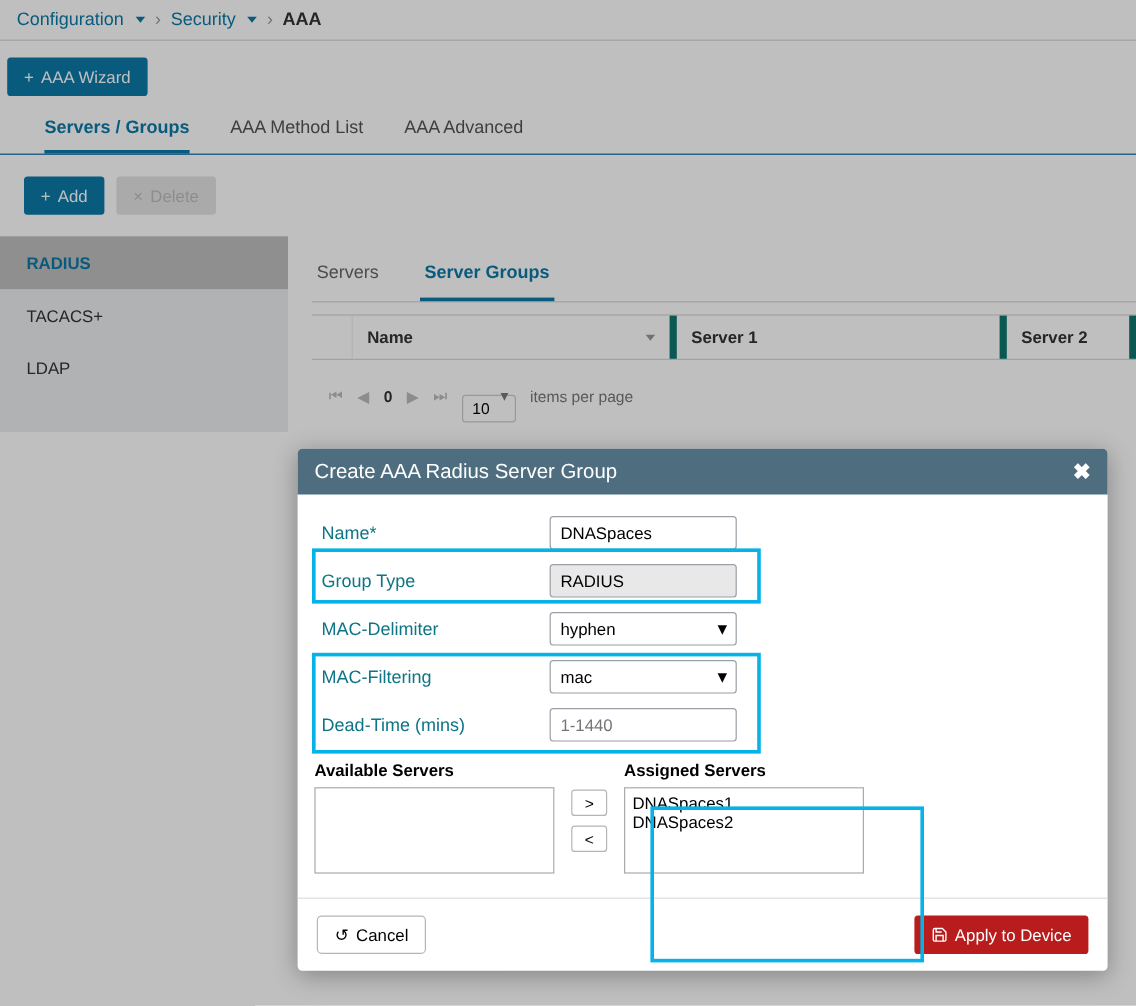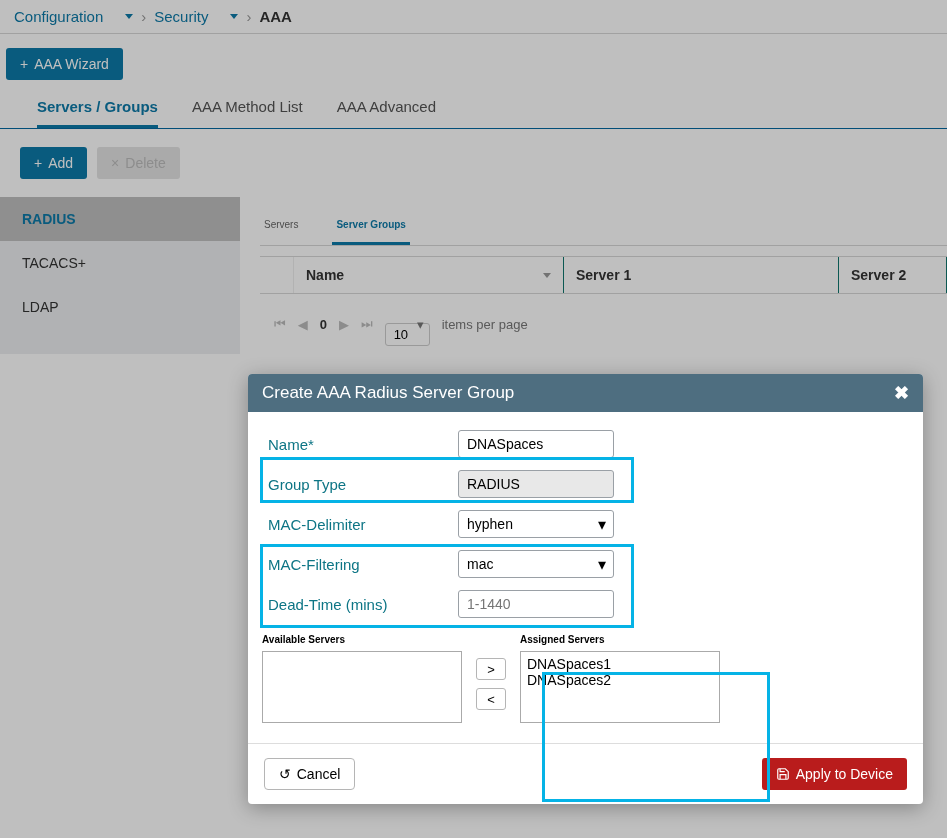--- a/index.html
+++ b/index.html
@@ -1,21 +1,21 @@
 <!DOCTYPE html>
 <html><head>
 <meta charset="utf-8">
 <style>
 * { box-sizing: border-box; margin: 0; padding: 0; font-family: Arial, Helvetica, sans-serif; }
 body { width: 947px; height: 838px; background: #fff; position: relative; overflow: hidden; }
 
 .overlay { position: absolute; inset: 0; background: rgba(0,0,0,0.25); z-index: 10; }
 
 .breadcrumb { display: flex; align-items: center; padding: 8px 14px; border-bottom: 1px solid #d7d7d7; font-size: 15px; }
-.breadcrumb .crumb { color: #0d7aa8; display: inline-flex; align-items: center; gap: 20px; }
+.breadcrumb .crumb { color: #0d7aa8; display: inline-flex; align-items: center; gap: 8px; }
 .breadcrumb .sep { color: #999; margin: 0 8px; }
 .breadcrumb .current { color: #333; font-weight: 700; }
 .caret { width: 0; height: 0; border-left: 4px solid transparent; border-right: 4px solid transparent; border-top: 5px solid #0d7aa8; margin-left: 2px; }
 
 .topbar { padding: 14px 6px 0; }
 .btn-primary { background: #0d7aa8; color: #fff; border: none; padding: 8px 14px; font-size: 14px; border-radius: 3px; cursor: pointer; display: inline-flex; align-items: center; gap: 6px; }
 .btn-primary.grey { background: #b91c1c; }
 .btn-disabled { background: #e3e3e3; color: #bcbcbc; border: none; padding: 8px 14px; font-size: 14px; border-radius: 3px; display: inline-flex; align-items: center; gap: 6px; }
 
 .main-tabs { display: flex; gap: 34px; padding: 18px 37px 0; border-bottom: 1px solid #0369a1; }
@@ -24,26 +24,26 @@
 
 .actions { padding: 18px 20px; display: flex; gap: 10px; }
 
 .columns { display: flex; }
 .sidebar { width: 240px; background: #eceef0; }
 .sidebar .item { padding: 14px 22px; font-size: 14px; color: #333; cursor: pointer; font-weight: 400; }
 .sidebar .item.active { background: #bfbfbf; color: #0d7aa8; font-weight: 700; }
 
 .content { flex: 1; padding: 10px 0 0 20px; }
 .sub-tabs { display: flex; gap: 30px; border-bottom: 1px solid #d7d7d7; }
-.sub-tabs .stab { padding: 12px 4px; font-size: 10px; color: #666; cursor: pointer; }
+.sub-tabs .stab { padding: 12px 4px; font-size: 15px; color: #666; cursor: pointer; }
 .sub-tabs .stab.active { color: #0d7aa8; font-weight: 600; border-bottom: 3px solid #0d7aa8; }
 
 .table-wrap { margin-top: 10px; }
 .thead { display: flex; background: #fff; border-top: 1px solid #d7d7d7; border-bottom: 1px solid #d7d7d7; }
-.thead .cell { padding: 10px 12px; font-size: 14px; color: #333; font-weight: 600; display: flex; align-items: center; justify-content: space-between; border-right: 1px solid #0f766e; }
+.thead .cell { padding: 10px 12px; font-size: 14px; color: #333; font-weight: 600; display: flex; align-items: center; justify-content: space-between; border-right: 6px solid #0f766e; }
 .thead .cell.first { width: 34px; border-right: 1px solid #eee; }
 .thead .cell.name { width: 270px; }
 .thead .cell.s1 { width: 275px; }
 .thead .cell.s2 { flex: 1; }
 .chev { width: 0; height: 0; border-left: 4px solid transparent; border-right: 4px solid transparent; border-top: 5px solid #999; }
 
 .pager { display: flex; align-items: center; gap: 12px; padding: 8px 14px; font-size: 13px; color: #777; }
 .pager .pbtn { color: #bbb; cursor: default; }
 .pager .bold { color: #333; font-weight: 700; }
 .pager select { border: 1px solid #ccc; padding: 3px 20px 3px 8px; font-size: 13px; border-radius: 3px; appearance: none; background: #fff; margin-top: 21px; }
@@ -63,21 +63,21 @@
 .form-row .sel { position:relative; width: 156px; }
 .form-row select { width: 100%; border: 1px solid #9aa0a6; padding: 5px 8px; font-size: 14px; border-radius: 3px; appearance: none; background: #fff; }
 .form-row .sel .ar { position:absolute; right:8px; top:50%; transform: translateY(-50%); pointer-events:none; }
 .hl-name { position: absolute; border: 3px solid #05b3e6; pointer-events: none; }
 .hl1 { left: 12px; top: 45px; width: 374px; height: 46px; }
 .hl2 { left: 12px; top: 132px; width: 374px; height: 84px; }
 .hl3 { left: 294px; top: 260px; width: 228px; height: 130px; }
 
 .lists { display: flex; gap: 14px; margin-top: 10px; }
 .list-col { width: 200px; }
-.list-col h4 { font-size: 10px; font-weight: 700; margin-bottom: 6px; }
+.list-col h4 { font-size: 14px; font-weight: 700; margin-bottom: 6px; }
 .list-box { border: 1px solid #aaa; height: 72px; width: 200px; padding: 4px 6px; font-size: 14px; overflow: auto; }
 .move-btns { display: flex; flex-direction: column; gap: 8px; justify-content: flex-start; padding-top: 24px; }
 .move-btns button { width: 30px; height: 22px; border: 1px solid #b5b5b5; background: #fff; border-radius: 3px; cursor: pointer; font-size: 13px; }
 
 .modal-footer { border-top: 1px solid #ddd; padding: 14px 16px; display: flex; justify-content: space-between; }
 .btn-cancel { background: #fff; border: 1px solid #b5b5b5; padding: 7px 14px; border-radius: 4px; font-size: 14px; display: inline-flex; gap: 6px; align-items: center; cursor: pointer; }
 .close-x { font-weight: 700; cursor: pointer; font-size: 18px; }
 .icon-svg { width: 14px; height: 14px; }
 </style>
 </head>

